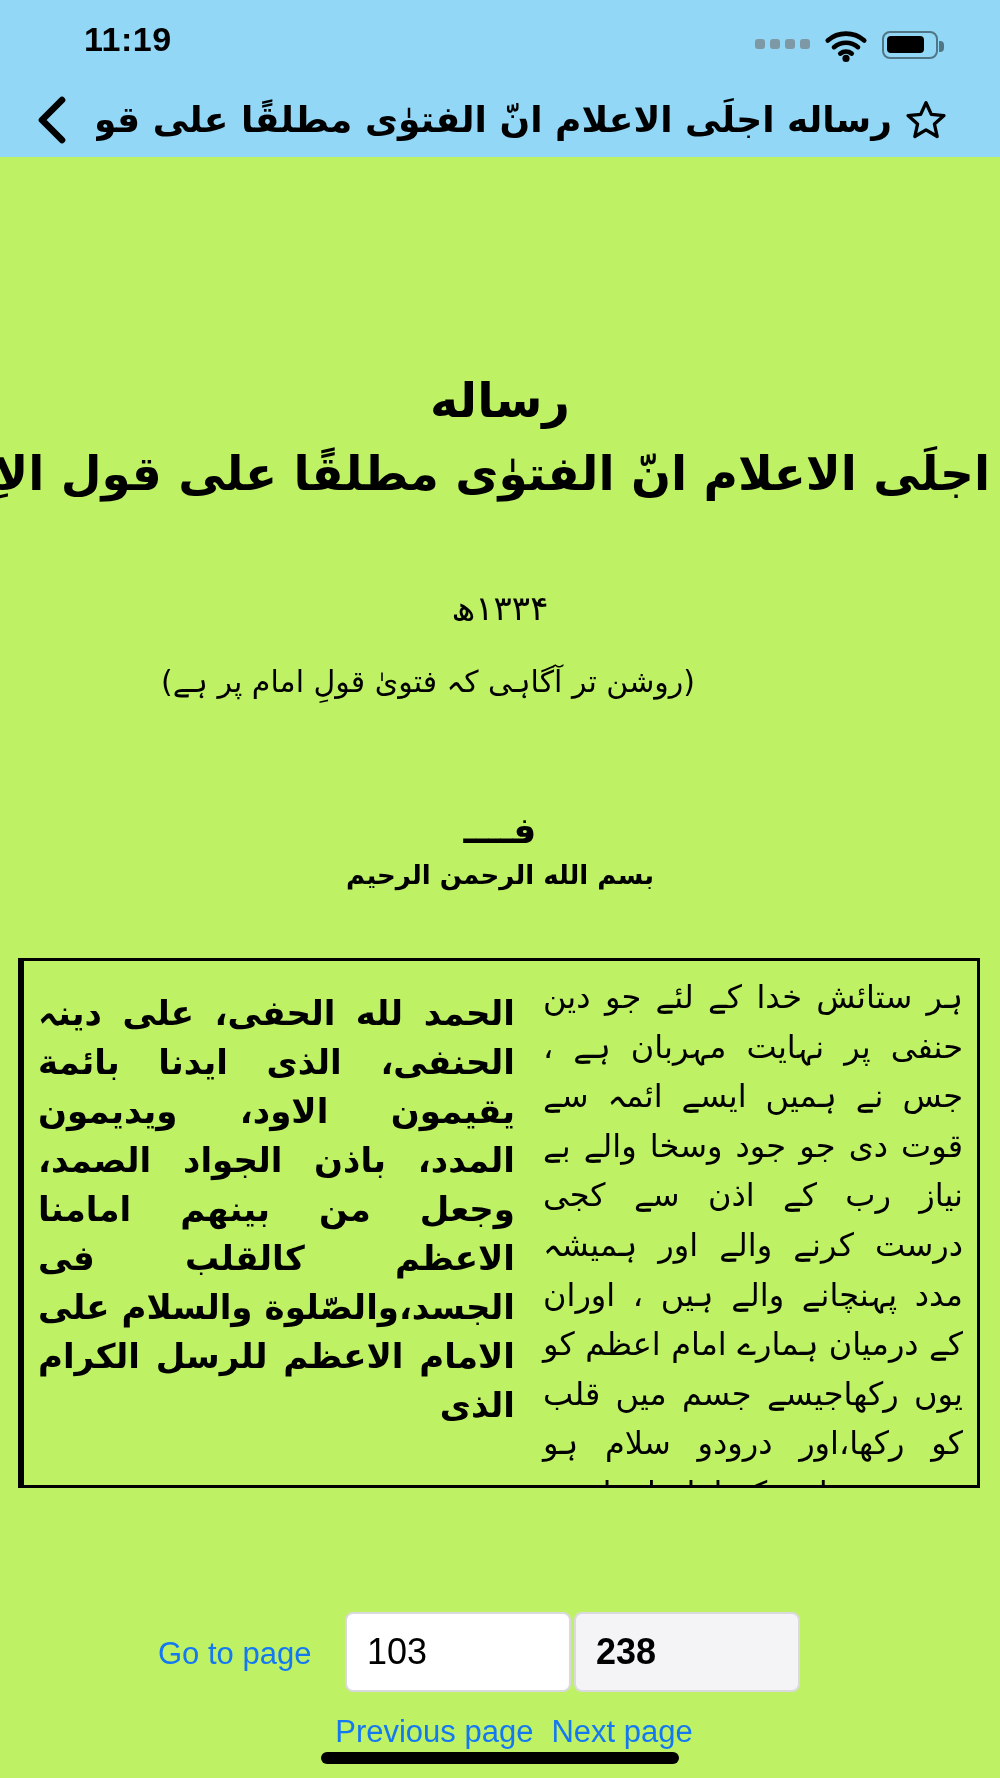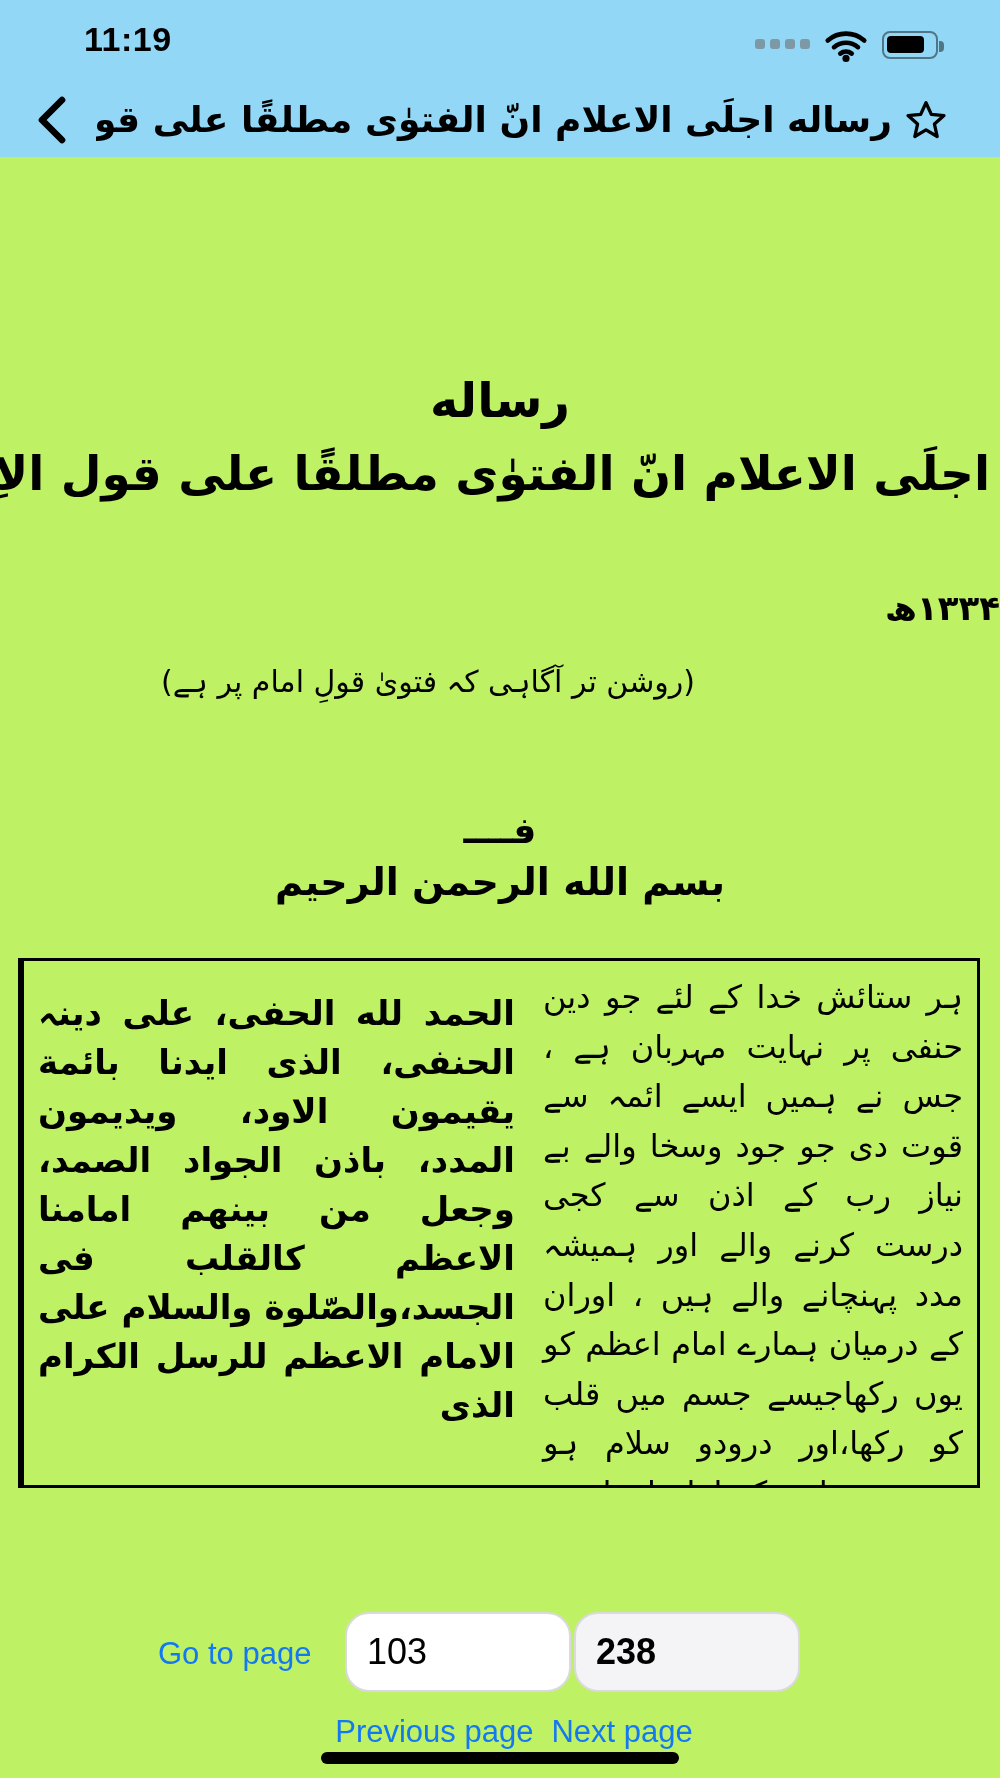--- a/index.html
+++ b/index.html
@@ -45,33 +45,33 @@
   .booklet-label {
     position:absolute; left:0; width:1000px; top:372px;
     text-align:center; font-size:48px; font-weight:900;
   }
   .main-title {
     position:absolute; left:10px; width:980px; top:446px;
     text-align:center; font-size:47px; font-weight:900; letter-spacing:-1px; white-space:nowrap;
   }
   .year-line {
     position:absolute; left:0; width:1000px; top:588px;
-    text-align:right; font-size:34px; font-weight:700;
+    text-align:center; font-size:34px; font-weight:400;
   }
   .subtitle-line {
     position:absolute; left:0; width:856px; top:664px;
     text-align:center; font-size:30px;
   }
   .fa-mark {
     position:absolute; left:0; width:1000px; top:810px;
     text-align:center; font-size:36px; font-weight:700;
   }
   .bismillah {
     position:absolute; left:0; width:1000px; top:860px;
-    text-align:center; font-size:38px; font-weight:700;
+    text-align:center; font-size:26px; font-weight:700;
   }
   
   .page-table {
     position:absolute; left:18px; top:958px; width:962px; height:530px;
     border:3px solid #000; display:flex; flex-direction:row-reverse;
   }
   .cell { height:100%; overflow:hidden; }
   .cell-arabic {
     width:508px; border-left:3px solid #000;
     padding:28px 14px; font-size:34px; font-weight:600; line-height:1.44;
@@ -83,21 +83,21 @@
     text-align:justify;
   }
   
   .goto-label {
     position:absolute; left:158px; top:1636px;
     font-size:31px; color:#1478f2; background:none; border:none; cursor:pointer;
     font-family:"Liberation Sans", sans-serif;
   }
   .page-input {
     position:absolute; top:1612px; width:226px; height:80px;
-    border:2px solid #d9d9de; border-radius:24px;
+    border:2px solid #d9d9de; border-radius:8px;
     font-size:36px; color:#000; padding:0 20px;
     font-family:"Liberation Sans", sans-serif; outline:none;
   }
   .page-input.current { left:345px; background:#ffffff; }
   .page-input.total   { left:574px; background:#f4f4f6;font-weight:bold; }
   .links-row {
     position:absolute; left:0; top:1714px; width:1000px;
     display:flex; justify-content:center; gap:18px;padding-left:28px;
   }
   .link-button {

